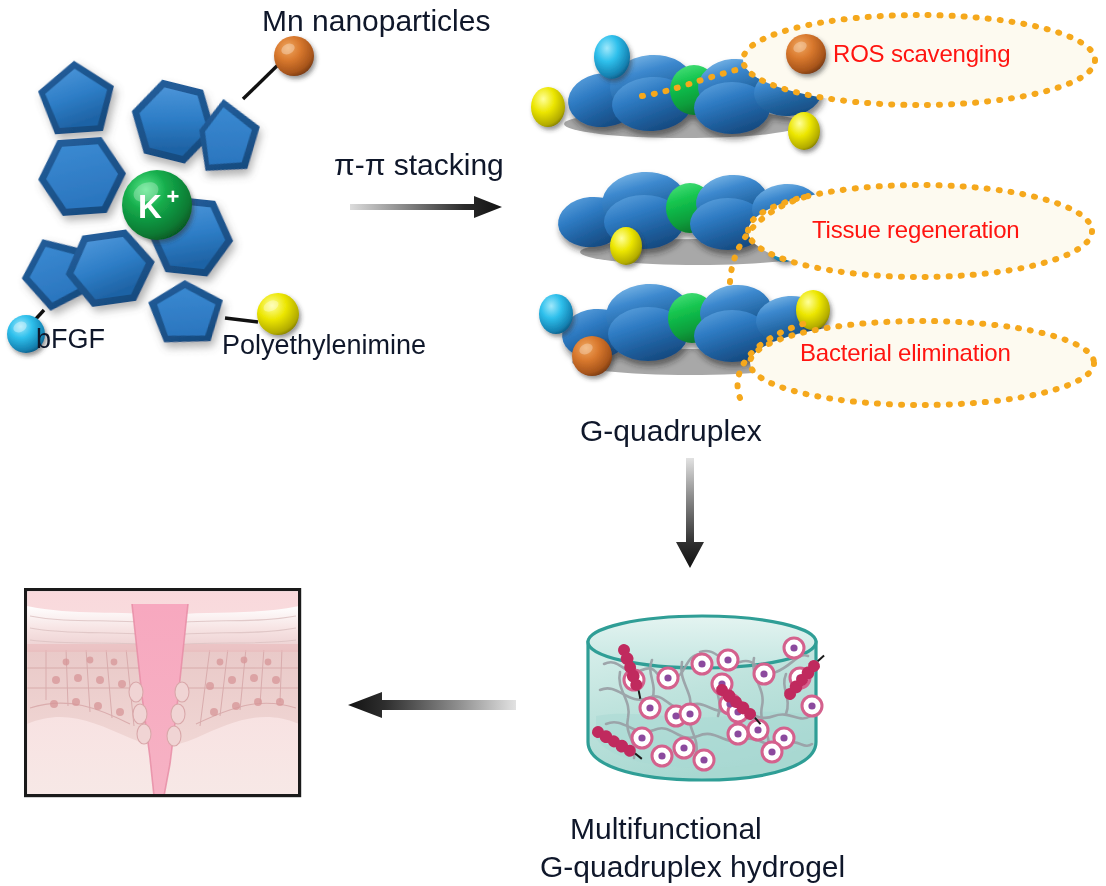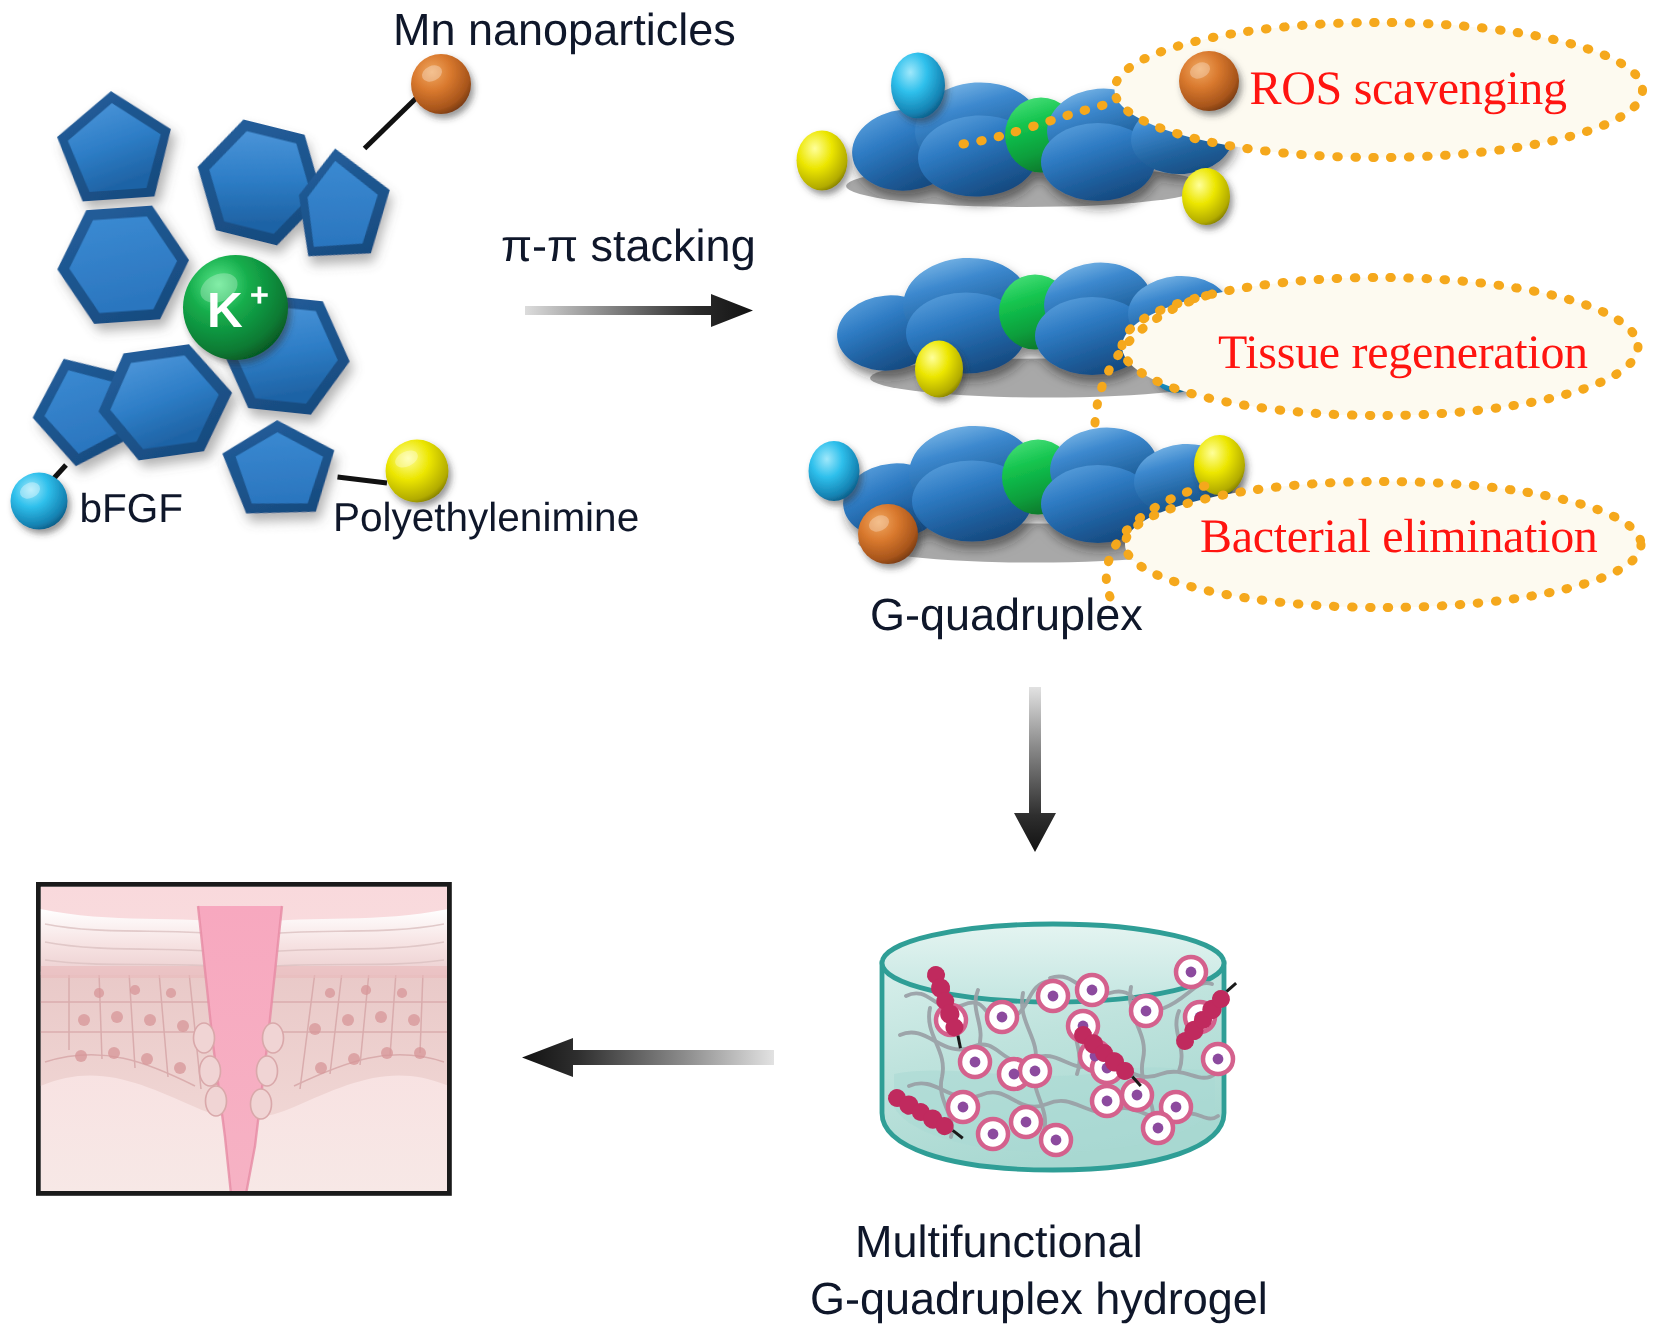--- a/index.html
+++ b/index.html
@@ -21,22 +21,22 @@
     color:#0f172a;
     font-family:"Liberation Sans", sans-serif;
     white-space:nowrap;
     line-height:1.12;
   }
   .lbl-big{font-size:30px;}
   .lbl-mid{font-size:27px;}
   .callout-text{
     position:absolute;
     color:#ff1410;
-    font-size:32px;
-    font-family:Liberation Serif, serif;
+    font-size:24px;
+    font-family:Liberation Sans, sans-serif;
     white-space:nowrap;
     letter-spacing:-0.2px;
     text-align:center;
   }
   svg{display:block;overflow:visible;}
   .nosel{user-select:none;}
 </style>
 </head>
 <body>
 
@@ -215,21 +215,21 @@
     <circle cx="24" cy="24" r="19" fill="url(#sphCyan)" filter="url(#tinyShadow)"></circle>
     <ellipse cx="18" cy="17" rx="7" ry="5" fill="#fff" opacity="0.35" transform="rotate(-25 18 17)"></ellipse>
   </svg>
 
   <svg class="abs nosel" style="left:252px;top:288px;width:52px;height:52px;">
     <circle cx="26" cy="26" r="21" fill="url(#sphYellow)" filter="url(#tinyShadow)"></circle>
     <ellipse cx="19" cy="18" rx="8" ry="5" fill="#fff" opacity="0.32" transform="rotate(-25 19 18)"></ellipse>
   </svg>
 
   <div class="lbl lbl-big" style="left:262px;top:4px;">Mn nanoparticles</div>
-  <div class="lbl lbl-mid" style="left:36px;top:324px;margin-left:17px;">bFGF</div>
+  <div class="lbl lbl-mid" style="left:36px;top:324px;">bFGF</div>
   <div class="lbl lbl-mid" style="left:222px;top:330px;">Polyethylenimine</div>
 
   <div class="lbl lbl-big" style="left:334px;top:148px;">π-π stacking</div>
   <svg class="abs nosel" style="left:350px;top:190px;width:160px;height:34px;">
     <path d="M0,14 L124,14 L124,6 L152,17 L124,28 L124,20 L0,20 Z" fill="url(#arrGradR)"></path>
   </svg>
 
   <svg class="abs nosel" style="left:534px;top:28px;width:300px;height:110px;">
     <ellipse cx="150" cy="96" rx="120" ry="14" fill="#1a1a1a" opacity="0.38"></ellipse>
     <g filter="url(#beadShadow)">
@@ -279,21 +279,21 @@
     <ellipse cx="16" cy="46" rx="17" ry="20" fill="url(#sphCyan)" filter="url(#tinyShadow)"></ellipse>
   </svg>
   <svg class="abs nosel" style="left:568px;top:332px;width:48px;height:48px;">
     <circle cx="24" cy="24" r="20" fill="url(#sphOrange)" filter="url(#tinyShadow)"></circle>
     <ellipse cx="18" cy="17" rx="7" ry="5" fill="#fff" opacity="0.28" transform="rotate(-25 18 17)"></ellipse>
   </svg>
   <svg class="abs nosel" style="left:792px;top:288px;width:44px;height:46px;">
     <ellipse cx="21" cy="22" rx="17" ry="20" fill="url(#sphYellow)" filter="url(#tinyShadow)"></ellipse>
   </svg>
 
-  <div class="lbl lbl-big" style="left:580px;top:394px;">G-quadruplex</div>
+  <div class="lbl lbl-big" style="left:580px;top:414px;">G-quadruplex</div>
 
   <svg class="abs nosel" style="left:736px;top:8px;width:366px;height:104px;">
     <ellipse cx="183" cy="52" rx="176" ry="45" fill="#fdfaf0" stroke="#f5a81c" stroke-width="6" stroke-dasharray="1 11" stroke-linecap="round"></ellipse>
   </svg>
   <svg class="abs nosel" style="left:640px;top:52px;width:130px;height:56px;">
     <path d="M2,44 C32,40 62,26 104,16" fill="none" stroke="#f5a81c" stroke-width="6" stroke-dasharray="1 11" stroke-linecap="round"></path>
   </svg>
   <svg class="abs nosel" style="left:782px;top:30px;width:48px;height:48px;">
     <circle cx="24" cy="24" r="20" fill="url(#sphOrange)" filter="url(#tinyShadow)"></circle>
     <ellipse cx="18" cy="17" rx="7" ry="5" fill="#fff" opacity="0.28" transform="rotate(-25 18 17)"></ellipse>

